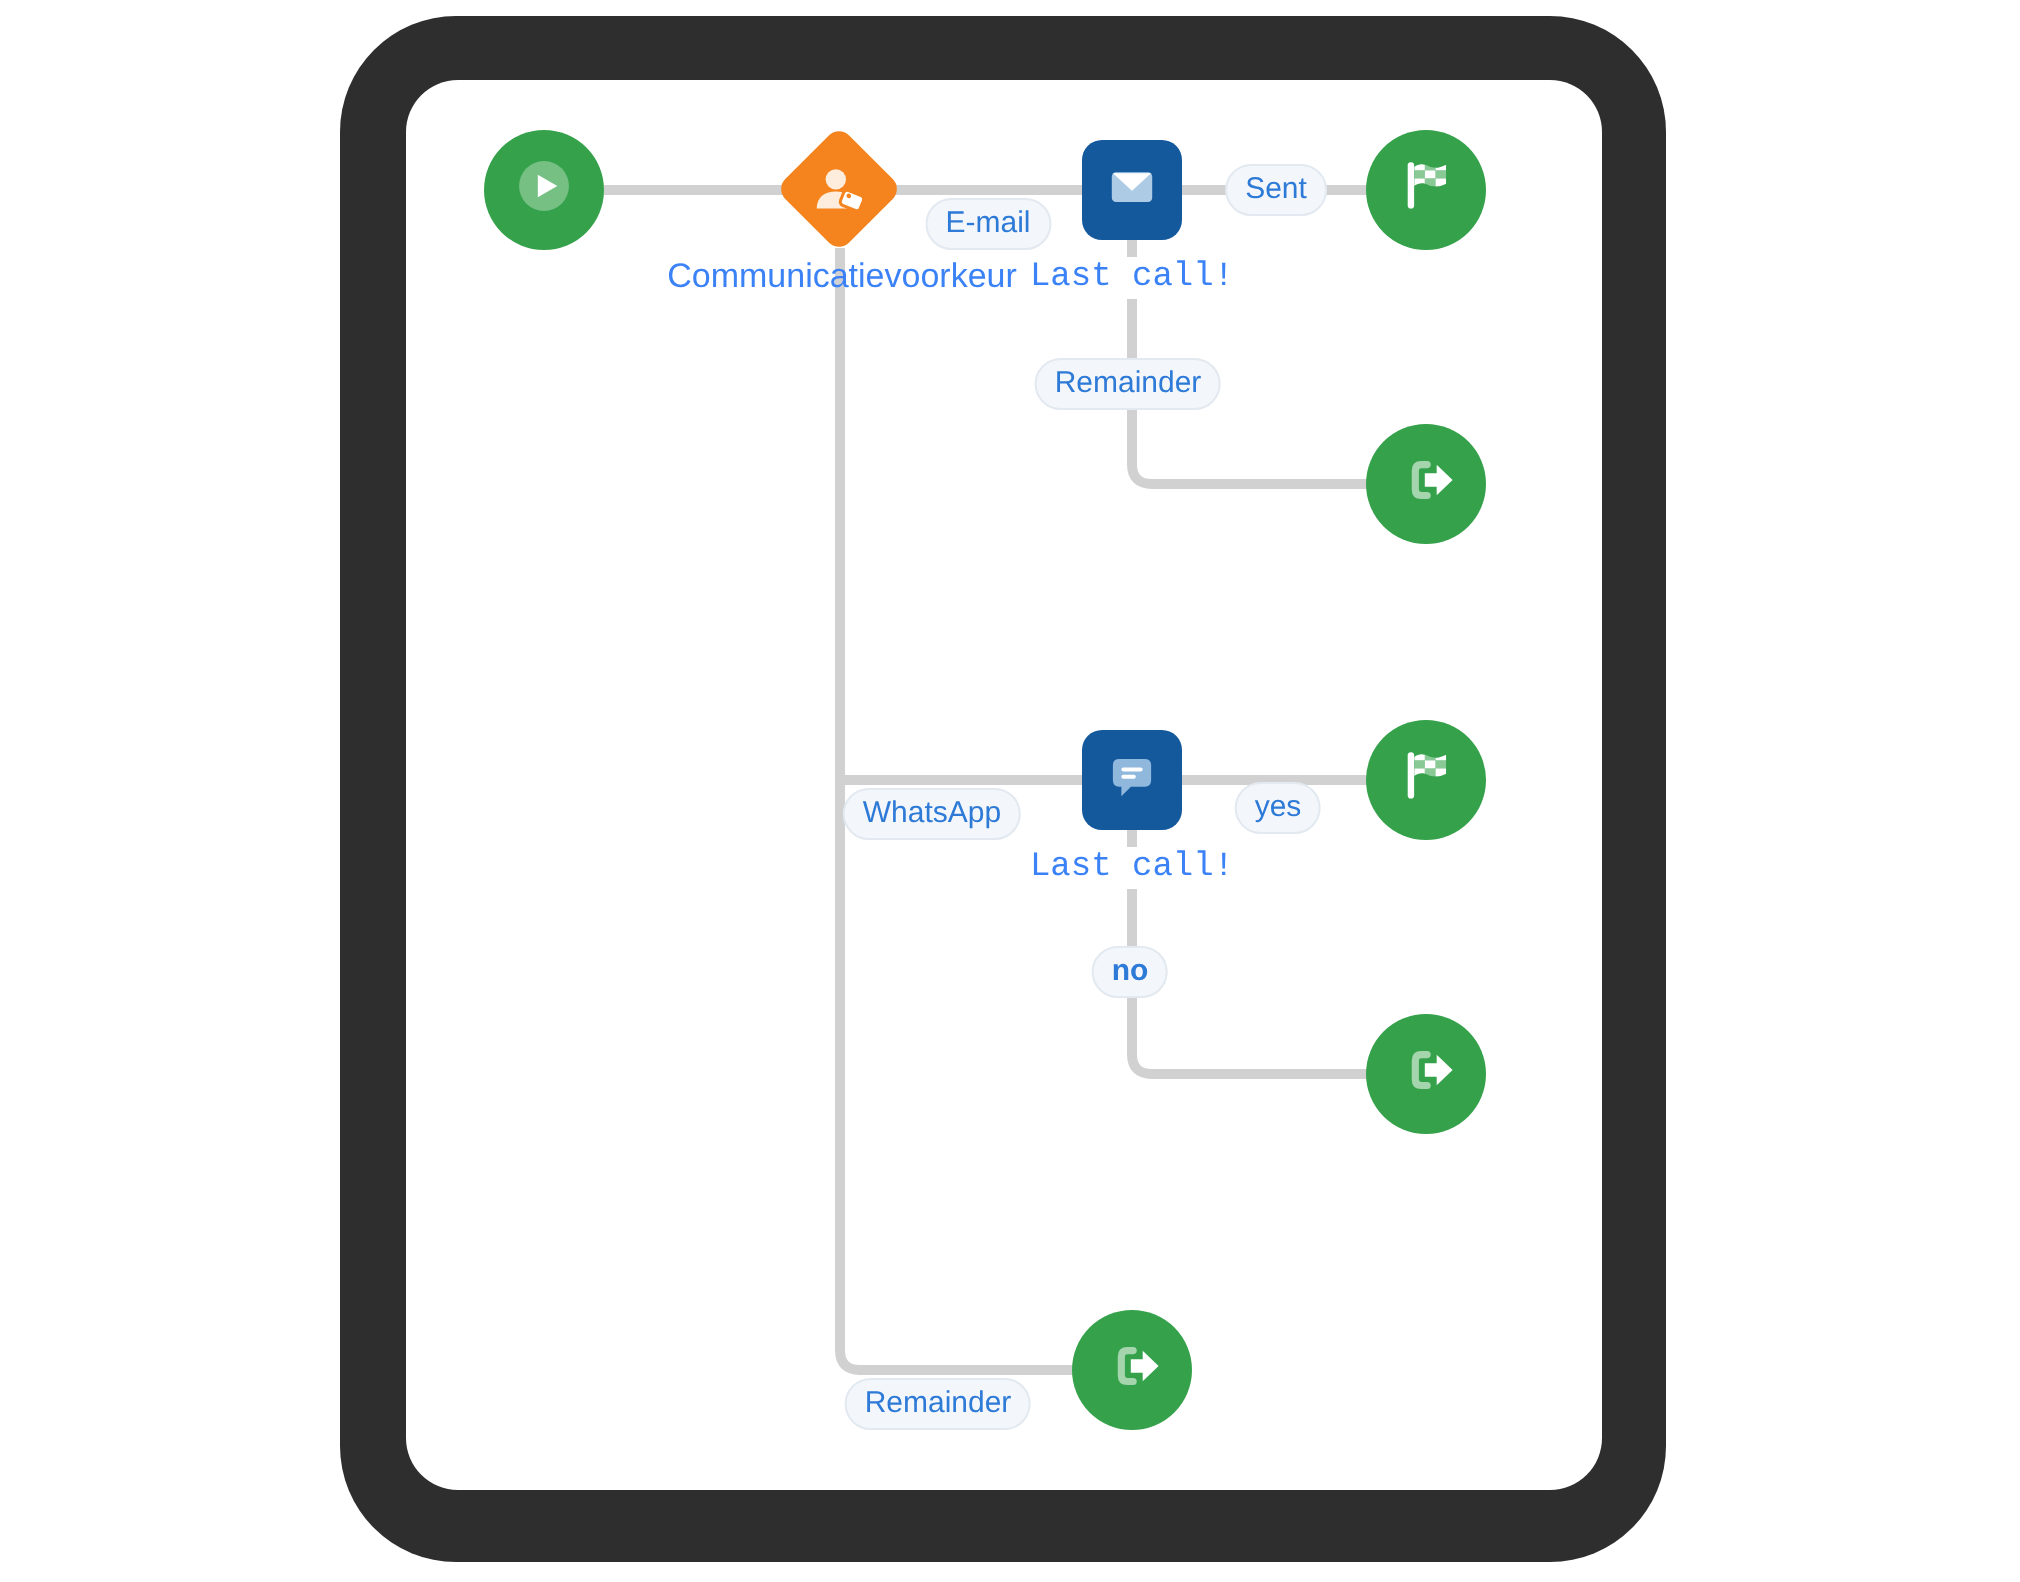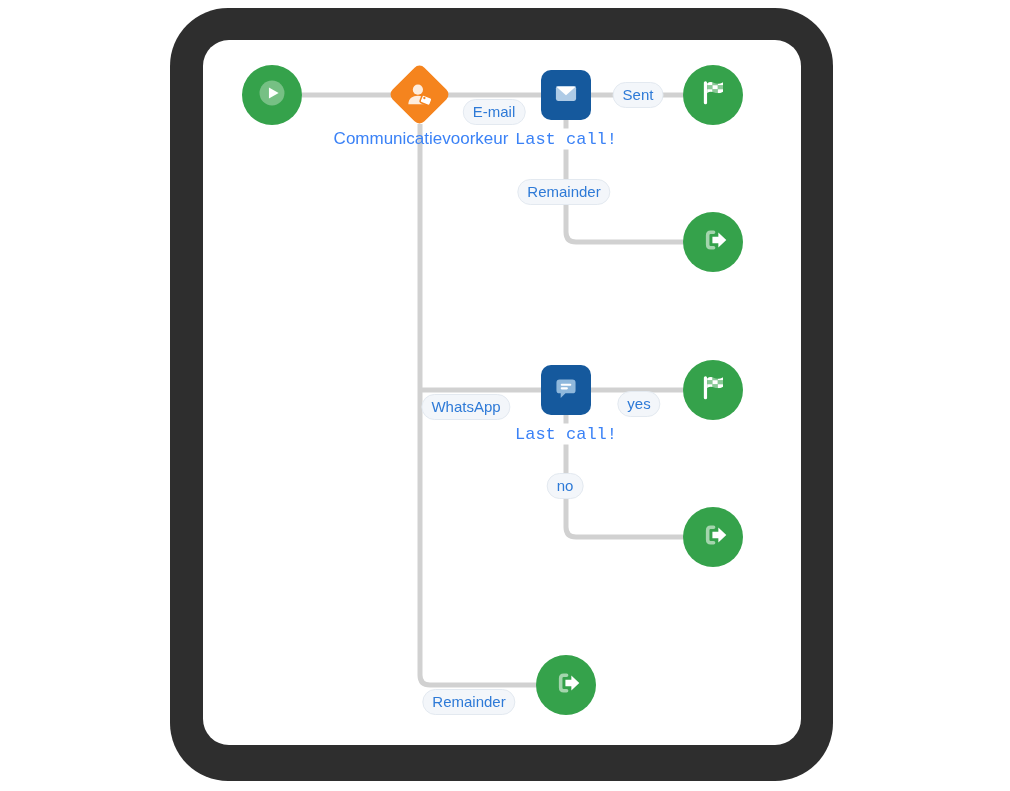--- a/index.html
+++ b/index.html
@@ -52,21 +52,21 @@
             <path d="M386 350 H484"></path>
             <path d="M363 373 V487 Q363 497 373 497 H484"></path>
           </g>
         </svg>
 
         <div class="elabel" style="left:291px; top:72px;">E-mail</div>
         <div class="elabel" style="left:435px; top:55px;">Sent</div>
         <div class="elabel" style="left:361px; top:152px;">Remainder</div>
         <div class="elabel" style="left:263px; top:367px;">WhatsApp</div>
         <div class="elabel" style="left:436px; top:364px;">yes</div>
-        <div class="elabel" style="left:362px; top:446px;">no</div>
+        <div class="elabel" style="left:362px; top:446px;font-weight:bold;">no</div>
         <div class="elabel" style="left:266px; top:662px;">Remainder</div>
 
         <div class="nlabel" style="left:218px; top:98px;">Communicatievoorkeur</div>
         <div class="nlabel masked" style="left:363px; top:99px;">Last call!</div>
         <div class="nlabel masked" style="left:363px; top:394px;">Last call!</div>
 
         <div class="node circle" style="left:39px; top:25px;">
           <span>
             <svg width="38" height="38" viewBox="0 0 32 32">
               <circle cx="16" cy="16" r="10.5" fill="rgba(255,255,255,0.32)"></circle>

